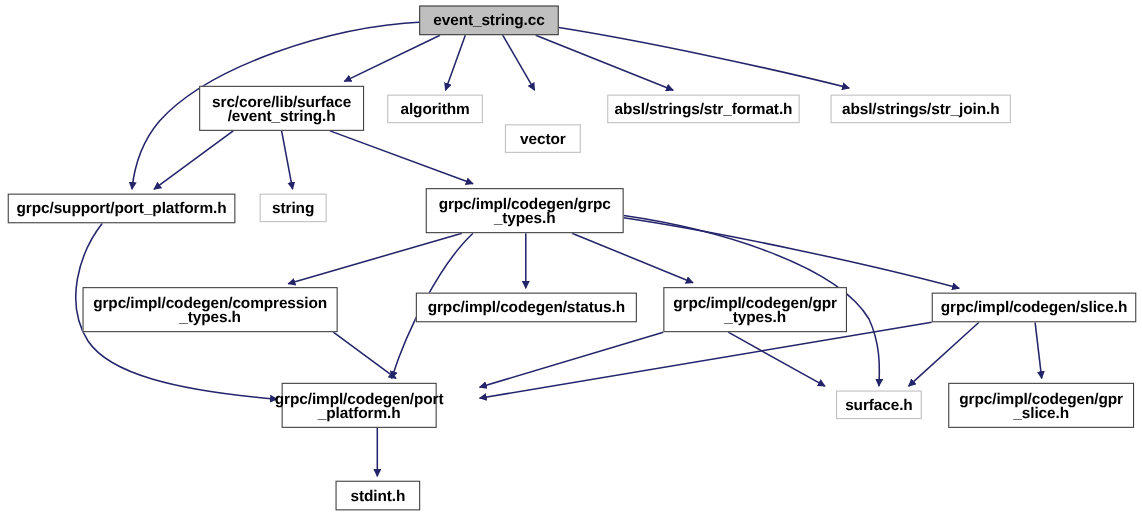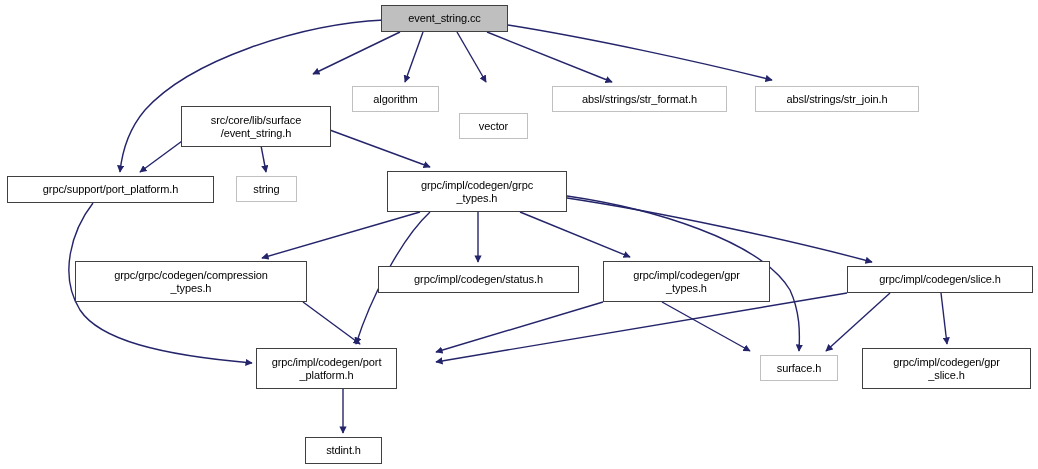--- a/index.html
+++ b/index.html
@@ -3,22 +3,22 @@
 <meta charset="utf-8">
 <title>event_string.cc include dependency graph</title>
 <style>
   html,body{margin:0;padding:0;background:#ffffff;}
   body{width:1038px;height:469px;overflow:hidden;
        font-family:"Liberation Sans","DejaVu Sans",sans-serif;}
   #graph{position:relative;width:1038px;height:469px;background:#ffffff;}
   svg.edges{position:absolute;left:0;top:0;width:1038px;height:469px;pointer-events:none;}
   .node{position:absolute;box-sizing:border-box;display:flex;align-items:center;
         justify-content:center;text-align:center;background:#ffffff;
-        font-size:11px;line-height:13px;color:#000000;letter-spacing:-0.1px;
-        white-space:pre-line;padding:0 15px;}
+        font-size:14px;line-height:13px;color:#000000;letter-spacing:-0.1px;
+        white-space:pre-line;padding:0 15px;font-weight:bold;}
   .node.thin{border:1px solid #c0c0c0;}
   .node.thick{border:1.6px solid #404040;}
   .node.root{border:1.6px solid #404040;background:#bfbfbf;}
 </style>
 </head>
 <body>
 
 <div id="graph">
   <svg class="edges" viewBox="0 0 1038 469" xmlns="http://www.w3.org/2000/svg">
     <defs>
@@ -47,31 +47,31 @@
         <path d="M 603,302 L 436,352" fill="none" stroke="#24246b" stroke-width="1.4" marker-end="url(#arrow)"></path>
         <path d="M 662,302 L 750,351" fill="none" stroke="#24246b" stroke-width="1.4" marker-end="url(#arrow)"></path>
         <path d="M 847,293 L 436,362" fill="none" stroke="#24246b" stroke-width="1.4" marker-end="url(#arrow)"></path>
         <path d="M 890,293 L 826,351" fill="none" stroke="#24246b" stroke-width="1.4" marker-end="url(#arrow)"></path>
         <path d="M 941,293 L 947,344" fill="none" stroke="#24246b" stroke-width="1.4" marker-end="url(#arrow)"></path>
         <path d="M 343,389 L 343,433" fill="none" stroke="#24246b" stroke-width="1.4" marker-end="url(#arrow)"></path>
       </g>
   </svg>
   <div id="node-layer">
       <div class="node root" style="left: 381px; top: 5px; width: 127px; height: 27px;">event_string.cc</div>
-      <div class="node thick" style="left: 181px; top: 78px; width: 150px; height: 41px; margin-top: 28px;">src/core/lib/surface
+      <div class="node thick" style="left: 181px; top: 78px; width: 150px; height: 41px;">src/core/lib/surface
 /event_string.h</div>
       <div class="node thin" style="left: 352px; top: 86px; width: 87px; height: 26px;">algorithm</div>
       <div class="node thin" style="left: 459px; top: 86px; width: 69px; height: 26px; margin-top: 27px;">vector</div>
       <div class="node thin" style="left: 552px; top: 86px; width: 175px; height: 26px;">absl/strings/str_format.h</div>
       <div class="node thin" style="left: 755px; top: 86px; width: 164px; height: 26px;">absl/strings/str_join.h</div>
       <div class="node thick" style="left: 7px; top: 176px; width: 207px; height: 27px;">grpc/support/port_platform.h</div>
       <div class="node thin" style="left: 236px; top: 176px; width: 61px; height: 26px;">string</div>
       <div class="node thick" style="left: 387px; top: 171px; width: 180px; height: 41px;">grpc/impl/codegen/grpc
 _types.h</div>
-      <div class="node thick" style="left: 75px; top: 261px; width: 232px; height: 41px;">grpc/grpc/codegen/compression
+      <div class="node thick" style="left: 75px; top: 261px; width: 232px; height: 41px;">grpc/impl/codegen/compression
 _types.h</div>
       <div class="node thick" style="left: 378px; top: 266px; width: 201px; height: 27px;">grpc/impl/codegen/status.h</div>
       <div class="node thick" style="left: 603px; top: 261px; width: 167px; height: 41px;">grpc/impl/codegen/gpr
 _types.h</div>
       <div class="node thick" style="left: 847px; top: 266px; width: 186px; height: 27px;">grpc/impl/codegen/slice.h</div>
       <div class="node thick" style="left: 256px; top: 348px; width: 141px; height: 41px;">grpc/impl/codegen/port
 _platform.h</div>
       <div class="node thin" style="left: 760px; top: 355px; width: 78px; height: 26px;">surface.h</div>
       <div class="node thick" style="left: 862px; top: 348px; width: 169px; height: 41px;">grpc/impl/codegen/gpr
 _slice.h</div>

